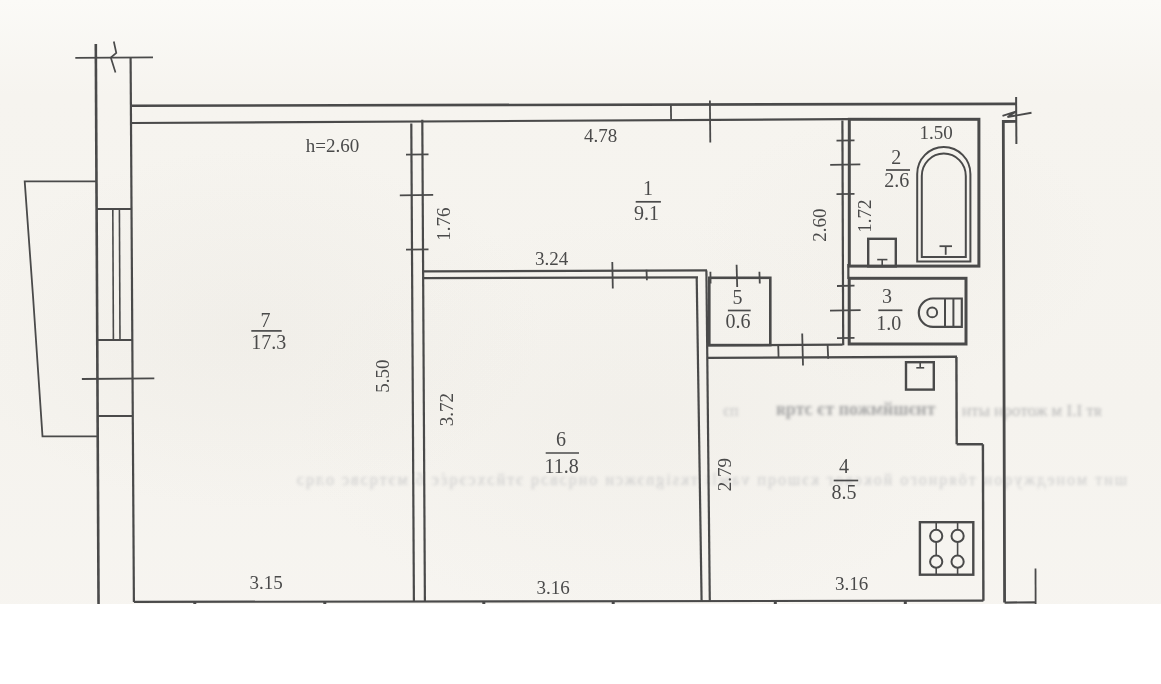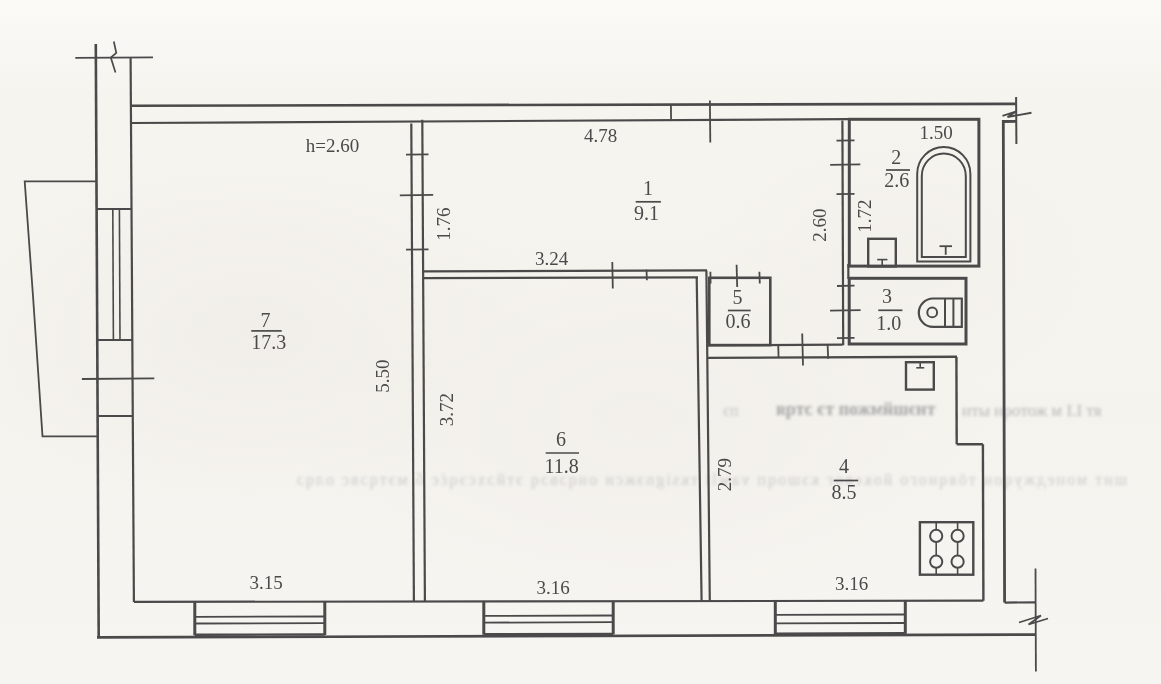--- a/index.html
+++ b/index.html
@@ -1,16 +1,16 @@
 <!DOCTYPE html>
 <html><head>
 <meta charset="utf-8">
 <style>
   html,body{margin:0;padding:0;background:#ffffff;-webkit-font-smoothing:antialiased;}
-  #page{position:relative;width:1161px;height:684px;background:#eab308;overflow:hidden;
+  #page{position:relative;width:1161px;height:604px;background:#eab308;overflow:hidden;
         font-family:"Liberation Serif", serif;}
   svg{position:absolute;left:0;top:0;filter:blur(0.38px);}
   .bleed{position:absolute;color:#b5b5b5;filter:blur(1.4px);transform:scale(-1,1);text-align:right;
          font-family:"Liberation Serif", serif;white-space:nowrap;}
 </style>
 </head>
 <body>
 <div id="page">
   <div style="position:absolute;left:0;top:0;width:1161px;height:684px;background:linear-gradient(180deg,#fbfaf7 0%,#f6f4ef 14%,#f5f3ee 60%,#f7f5f1 100%);"></div>
   <div style="position:absolute;left:0;top:0;width:1161px;height:684px;background:radial-gradient(ellipse 420px 260px at 250px 330px,rgba(200,195,185,0.10),rgba(200,195,185,0) 70%),radial-gradient(ellipse 500px 300px at 640px 420px,rgba(205,200,190,0.08),rgba(205,200,190,0) 70%),radial-gradient(ellipse 300px 200px at 900px 250px,rgba(210,205,195,0.07),rgba(210,205,195,0) 70%);"></div>

